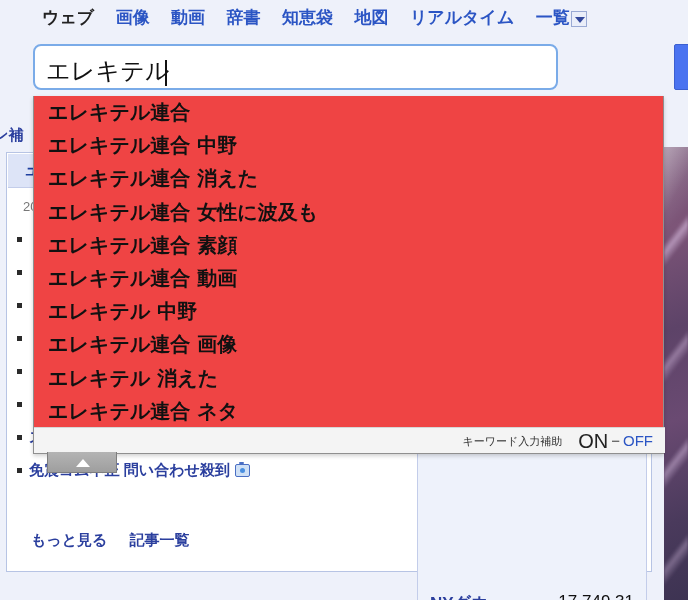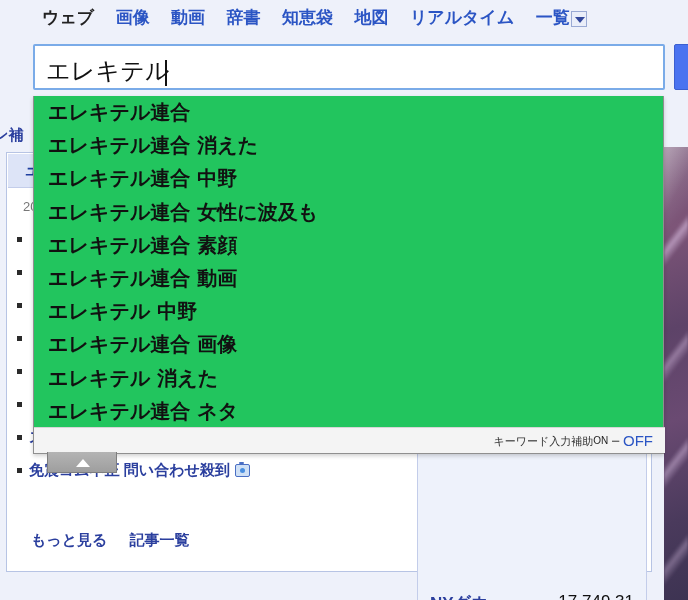--- a/index.html
+++ b/index.html
@@ -260,25 +260,25 @@
     border-left: 5px solid transparent;
     border-right: 5px solid transparent;
     border-top: 6px solid #33489c;
   }
 
   
   .search-field {
     position: absolute;
     left: 33px;
     top: 44px;
-    width: 632px;
+    width: 525px;
     height: 46px;
     background: #ffffff;
     border: 2px solid #7aabe8;
-    border-radius: 2px;
+    border-radius: 8px;
   }
   .search-text {
     position: absolute;
     left: 11px;
     top: 9px;
     font-size: 24px;
     color: #111111;
     font-family: "DejaVu Sans", sans-serif;
     letter-spacing: 0.2px;
   }
@@ -291,21 +291,21 @@
     margin-left: 1px;
   }
 
   
   .suggest-panel {
     position: absolute;
     left: 33px;
     top: 96px;
     width: 631px;
     height: 358px;
-    background: #22c55e;
+    background: #ef4444;
     border: 1px solid #8f8f8f;
     border-top: none;
     box-shadow: 0 2px 4px rgba(0,0,0,0.18);
   }
   .suggest-list {
     position: absolute;
     left: 0;
     top: 0;
     width: 631px;
   }
@@ -334,23 +334,24 @@
   }
   .suggest-footer .kw-label {
     display: inline-block;
     font-size: 11px;
     color: #333333;
     line-height: 26px;
     vertical-align: top;
   }
   .suggest-footer .kw-on {
     display: inline-block;
-    font-size: 10px;
+    font-size: 20px;
     color: #222222;
     line-height: 26px;
+    margin-left: 16px;
     vertical-align: top;
   }
   .suggest-footer .kw-sep {
     display: inline-block;
     font-size: 15px;
     color: #444444;
     line-height: 26px;
     margin: 0 3px;
     vertical-align: top;
   }
@@ -464,22 +465,22 @@
   <div class="search-button"></div>
 
   <div class="search-field">
     <span class="search-text">エレキテル</span>
       <span class="caret" style="position:absolute;left:129px;top:14px;"></span>
   </div>
 
   <div class="suggest-panel">
     <div class="suggest-list">
       <div class="suggest-item">エレキテル連合</div>
+      <div class="suggest-item">エレキテル連合 中野</div>
       <div class="suggest-item">エレキテル連合 消えた</div>
-      <div class="suggest-item">エレキテル連合 中野</div>
       <div class="suggest-item">エレキテル連合 女性に波及も</div>
       <div class="suggest-item">エレキテル連合 素顔</div>
       <div class="suggest-item">エレキテル連合 動画</div>
       <div class="suggest-item">エレキテル 中野</div>
       <div class="suggest-item">エレキテル連合 画像</div>
       <div class="suggest-item">エレキテル 消えた</div>
       <div class="suggest-item">エレキテル連合 ネタ</div>
     </div>
     <div class="suggest-footer">
       <span class="kw-label">キーワード入力補助</span><span class="kw-on">ON</span><span class="kw-sep">−</span><span class="kw-off">OFF</span>

